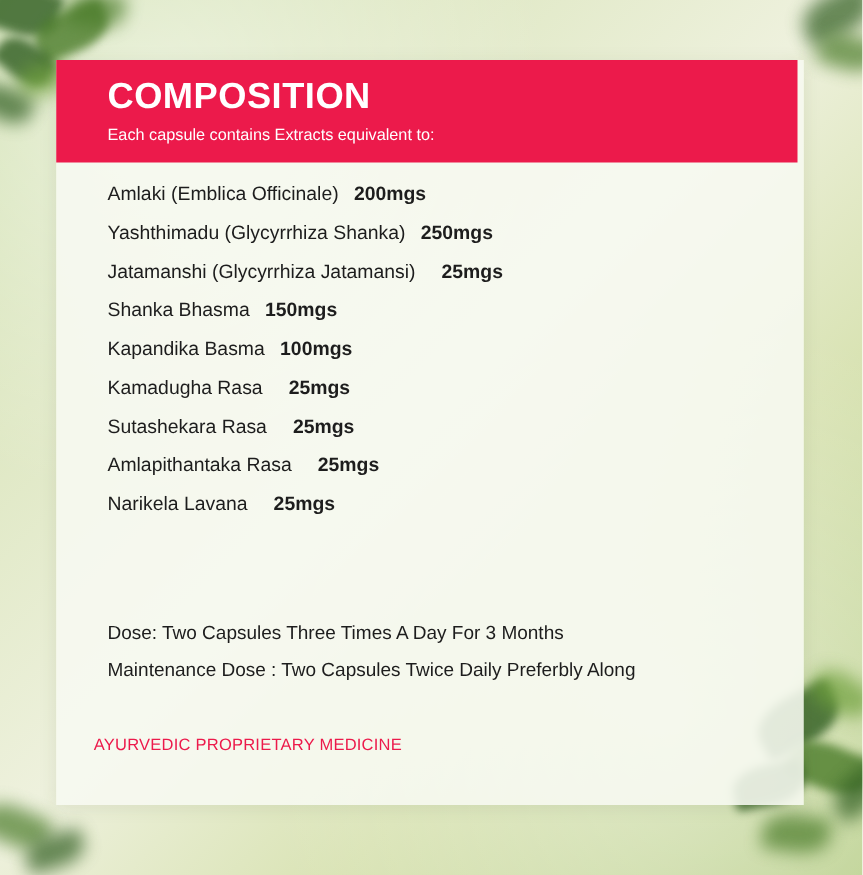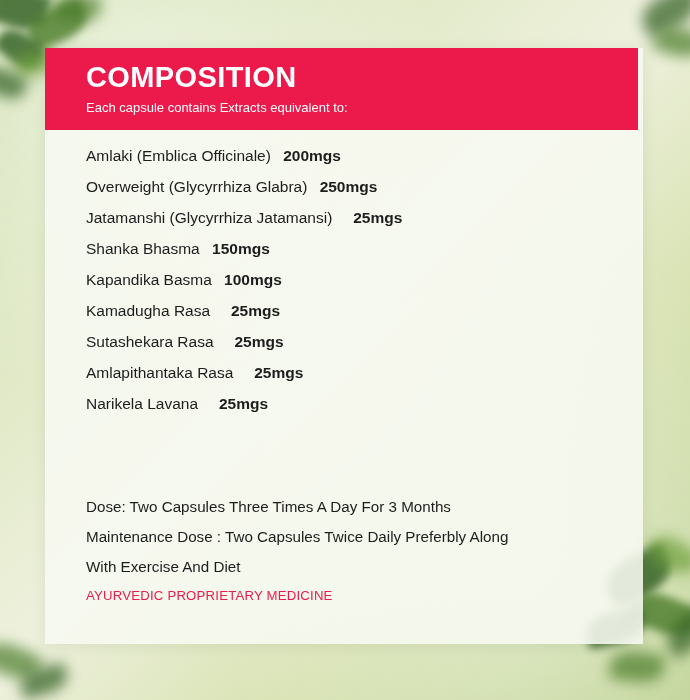--- a/index.html
+++ b/index.html
@@ -108,21 +108,21 @@
     margin-top: 48px;
   }
   .note-line {
     font-size: 15.2px;
     color: #1d1d1d;
     line-height: 30px;
   }
 
   .footnote {
     position: absolute;
-    left: 41px;
+    left: 30px;
     top: 540px;
     font-size: 13.2px;
     color: #ec1a4b;
     letter-spacing: 0.2px;
   }
 </style>
 </head>
 <body>
 
 <div class="poster">
@@ -162,21 +162,21 @@
       <div class="banner-sub">Each capsule contains Extracts equivalent to:</div>
     </div>
 
     <div class="ingredients">
 
       <div class="ing-row">
         <span class="ing-name">Amlaki (Emblica Officinale)</span>
         <span class="ing-amt">200mgs</span>
       </div>
       <div class="ing-row">
-        <span class="ing-name">Overweight (Glycyrrhiza Glabra)</span>
+        <span class="ing-name">Yashthimadu (Glycyrrhiza Shanka)</span>
         <span class="ing-amt">250mgs</span>
       </div>
       <div class="ing-row">
         <span class="ing-name">Jatamanshi (Glycyrrhiza Jatamansi)</span>
         <span class="ing-amt">25mgs</span>
       </div>
       <div class="ing-row">
         <span class="ing-name">Shanka Bhasma</span>
         <span class="ing-amt">150mgs</span>
       </div>
@@ -199,19 +199,18 @@
       <div class="ing-row">
         <span class="ing-name">Narikela Lavana</span>
         <span class="ing-amt">25mgs</span>
       </div>
 
     </div>
 
     <div class="notes">
       <div class="note-line">Dose: Two Capsules Three Times A Day For 3 Months</div>
       <div class="note-line">Maintenance Dose : Two Capsules Twice Daily Preferbly Along</div>
-      <div class="note-line">With Exercise And Diet</div>
     </div>
 
     <div class="footnote">AYURVEDIC PROPRIETARY MEDICINE</div>
 
   </div>
 </div>
 
 </body></html>

